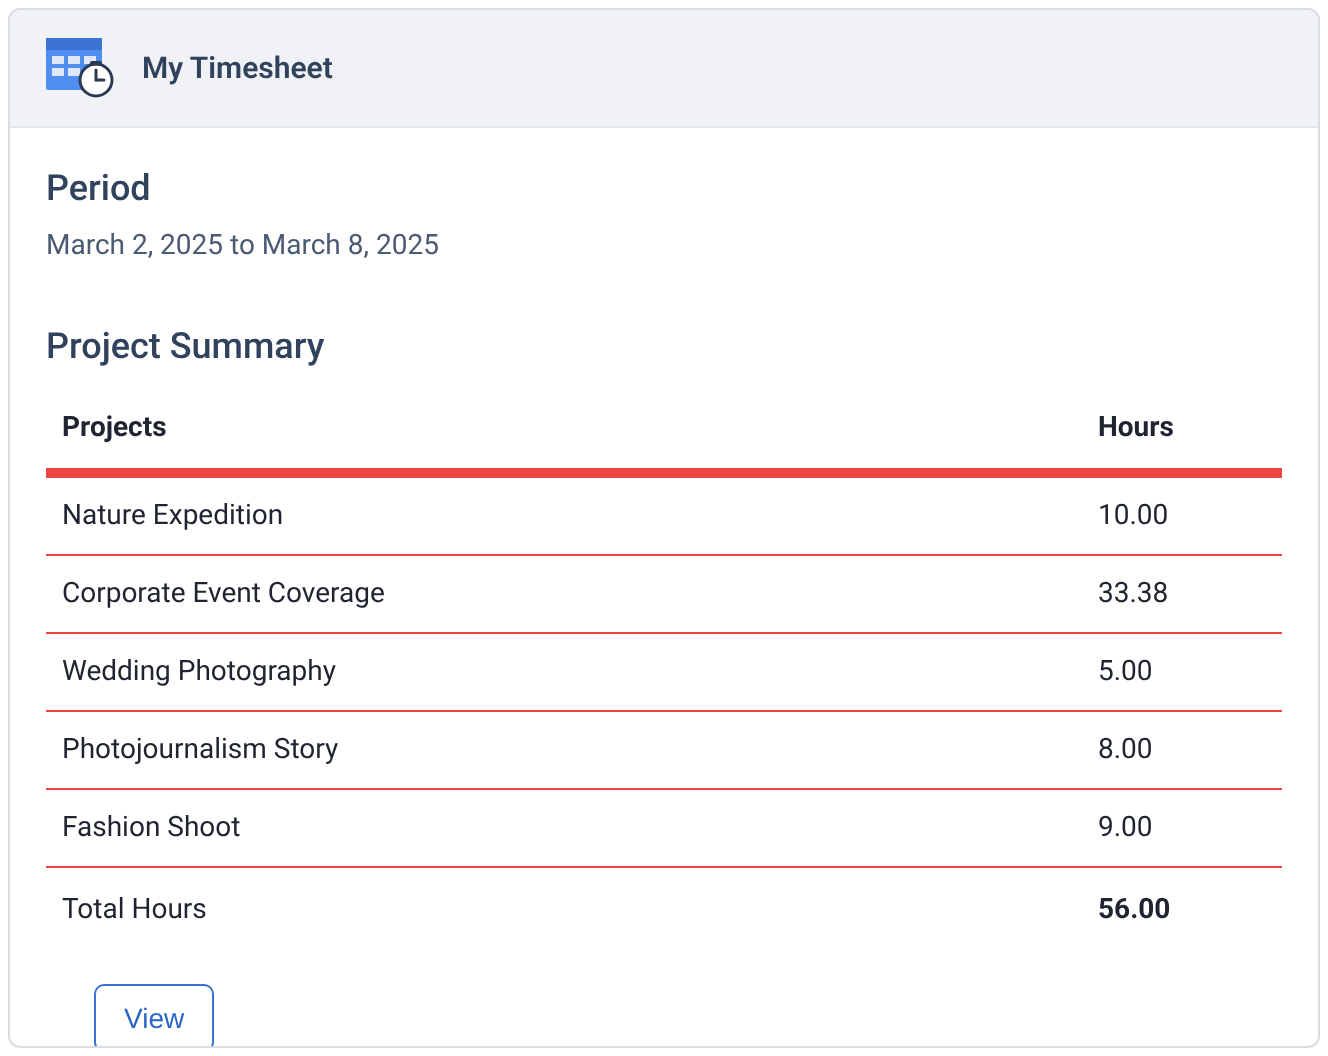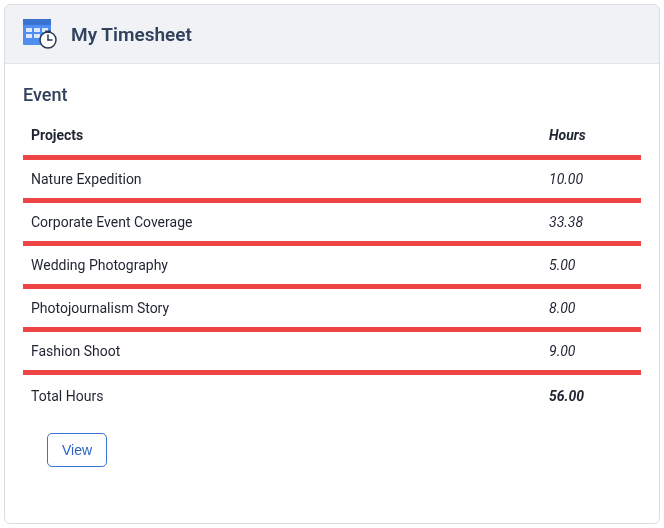--- a/index.html
+++ b/index.html
@@ -20,21 +20,21 @@
     }
     .card-header {
       background: #f0f2f5;
       border-bottom: 1px solid #e2e5ea;
       padding: 14px 18px;
       display: flex;
       align-items: center;
       gap: 14px;
     }
     .header-title {
-      font-size: 19px;
+      font-size: 15px;
       font-weight: 600;
       color: #30425c;
     }
     .card-body {
       padding: 20px 18px 18px 18px;
     }
     .period-label {
       font-size: 18px;
       font-weight: 500;
       color: #30425c;
@@ -58,32 +58,31 @@
       color: #1f2430;
     }
     thead th {
       text-align: left;
       font-weight: 700;
       padding: 12px 8px;
       border-bottom: 5px solid #ef4444;
     }
     tbody td {
       padding: 11px 8px;
-      border-bottom: 5px solid #ef4444;
+      border-bottom: 1px solid #ef4444;
     }
     tbody tr.total-row td {
       border-bottom: none;
       padding-top: 13px;
     }
     tbody tr.total-row td.hours-cell {
       font-weight: 700;
     }
     .hours-head, .hours-cell {
       width: 100px;
-      font-style: italic;
     }
     .view-btn {
       margin-top: 18px;
       display: inline-block;
       padding: 8px 14px;
       border: 1px solid #3a73d1;
       border-radius: 5px;
       background: #fff;
       color: #2a64c4;
       font-size: 14px;
@@ -115,22 +114,24 @@
         <rect x="19" y="15" width="6" height="4" fill="#dde8fb"></rect>
         <circle cx="25" cy="21" r="8" fill="#ffffff" stroke="#2b3a52" stroke-width="1.5"></circle>
         <rect x="22" y="11.5" width="6" height="2.2" rx="1" fill="#2b3a52"></rect>
         <line x1="25" y1="21" x2="25" y2="16" stroke="#2b3a52" stroke-width="1.5" stroke-linecap="round"></line>
         <line x1="25" y1="21" x2="29" y2="21" stroke="#2b3a52" stroke-width="1.5" stroke-linecap="round"></line>
       </svg>
     </span>
     <h2 class="header-title">My Timesheet</h2>
   </div>
   <div class="card-body">
-    <div class="period-label">Event</div>
+    <div class="period-label">Period</div>
+    <div class="period-value">March 2, 2025 to March 8, 2025</div>
 
+    <div class="summary-title">Project Summary</div>
 
     <table>
       <thead>
         <tr>
           <th>Projects</th>
           <th class="hours-head">Hours</th>
         </tr>
       </thead>
       <tbody>
         <tr>

